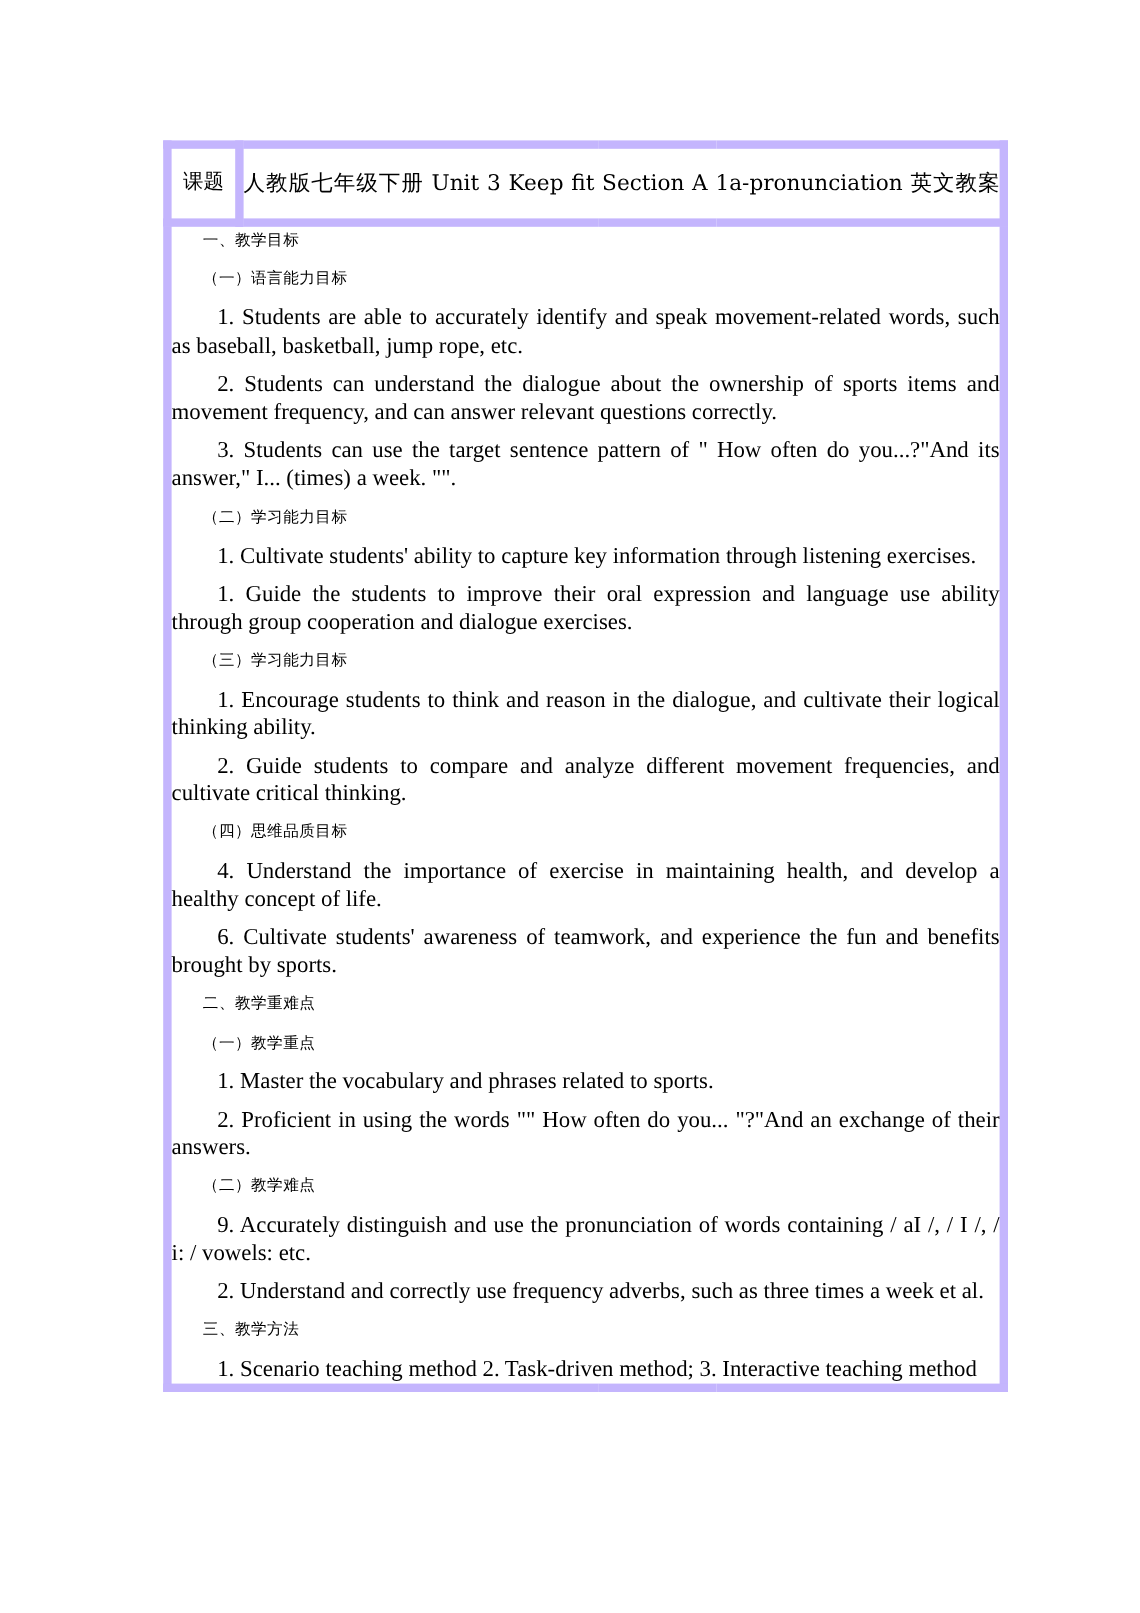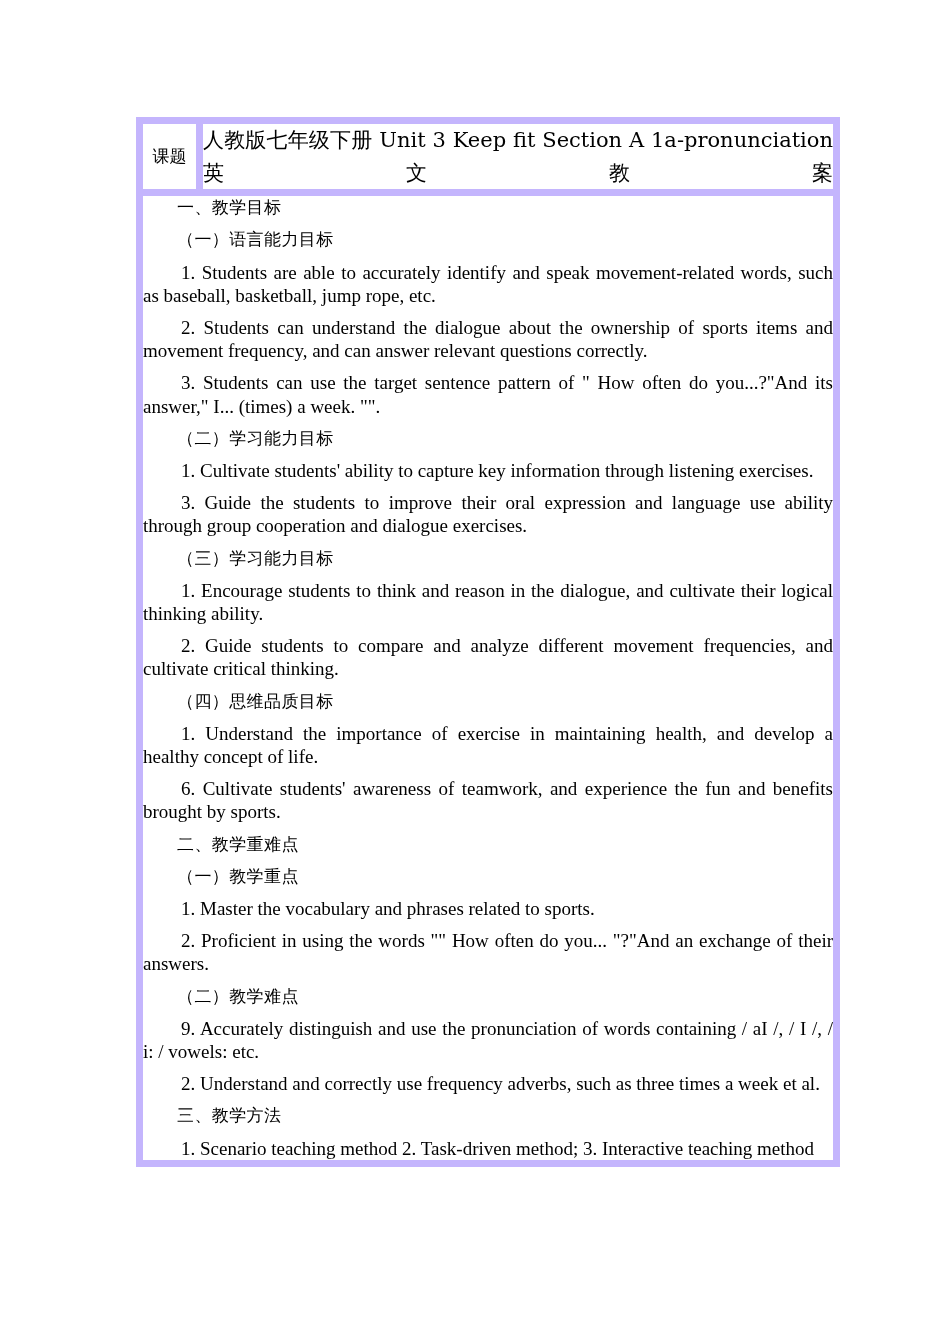--- a/index.html
+++ b/index.html
@@ -46,21 +46,21 @@
     width: 60px;
     text-align: center;
     font-size: 17px;
     font-family: "DejaVu Serif", "Liberation Serif", serif;
     padding: 4px 2px;
     line-height: 1.5;
   }
 
   
   .cell-title {
-    font-size: 21px;
+    font-size: 18px;
     line-height: 1.55;
     padding: 9px 10px 9px 10px;
     height: 58px;
     text-align: justify;
     text-align-last: justify;
     font-family: "DejaVu Serif", "Liberation Serif", serif;
   }
 
   
   .cell-type {
@@ -98,21 +98,21 @@
     text-indent: 2em;
     padding: 0;
   }
   
   .para + .para {
     margin-top: 9px;
   }
   
   .para.cn {
     font-family: "DejaVu Serif", "Liberation Serif", serif;
-    font-size: 17px;
+    font-size: 13px;
     letter-spacing: 0.4px;
   }
   .para.en {
     font-family: "Liberation Serif", "DejaVu Serif", serif;
   }
 </style>
 </head>
 <body>
 
 <div class="page">
@@ -132,26 +132,26 @@
       <tr>
         <td class="cell-body" colspan="4">
           <div id="body-content">
               <div class="para cn">一、教学目标</div>
               <div class="para cn">（一）语言能力目标</div>
               <div class="para en">1. Students are able to accurately identify and speak movement-related words, such as baseball, basketball, jump rope, etc.</div>
               <div class="para en">2. Students can understand the dialogue about the ownership of sports items and movement frequency, and can answer relevant questions correctly.</div>
               <div class="para en">3. Students can use the target sentence pattern of " How often do you...?"And its answer," I... (times) a week. "".</div>
               <div class="para cn">（二）学习能力目标</div>
               <div class="para en">1. Cultivate students' ability to capture key information through listening exercises.</div>
-              <div class="para en">3. Guide the students to improve their oral expression and language use ability through group cooperation and dialogue exercises.</div>
+              <div class="para en">1. Guide the students to improve their oral expression and language use ability through group cooperation and dialogue exercises.</div>
               <div class="para cn">（三）学习能力目标</div>
               <div class="para en">1. Encourage students to think and reason in the dialogue, and cultivate their logical thinking ability.</div>
               <div class="para en">2. Guide students to compare and analyze different movement frequencies, and cultivate critical thinking.</div>
               <div class="para cn">（四）思维品质目标</div>
-              <div class="para en">1. Understand the importance of exercise in maintaining health, and develop a healthy concept of life.</div>
+              <div class="para en">4. Understand the importance of exercise in maintaining health, and develop a healthy concept of life.</div>
               <div class="para en">6. Cultivate students' awareness of teamwork, and experience the fun and benefits brought by sports.</div>
               <div class="para cn">二、教学重难点</div>
               <div class="para cn">（一）教学重点</div>
               <div class="para en">1. Master the vocabulary and phrases related to sports.</div>
               <div class="para en">2. Proficient in using the words "" How often do you... "?"And an exchange of their answers.</div>
               <div class="para cn">（二）教学难点</div>
               <div class="para en">9. Accurately distinguish and use the pronunciation of words containing / aI /, / I /, / i: / vowels: etc.</div>
               <div class="para en">2. Understand and correctly use frequency adverbs, such as three times a week et al.</div>
               <div class="para cn">三、教学方法</div>
               <div class="para en">1. Scenario teaching method 2. Task-driven method; 3. Interactive teaching method</div>

